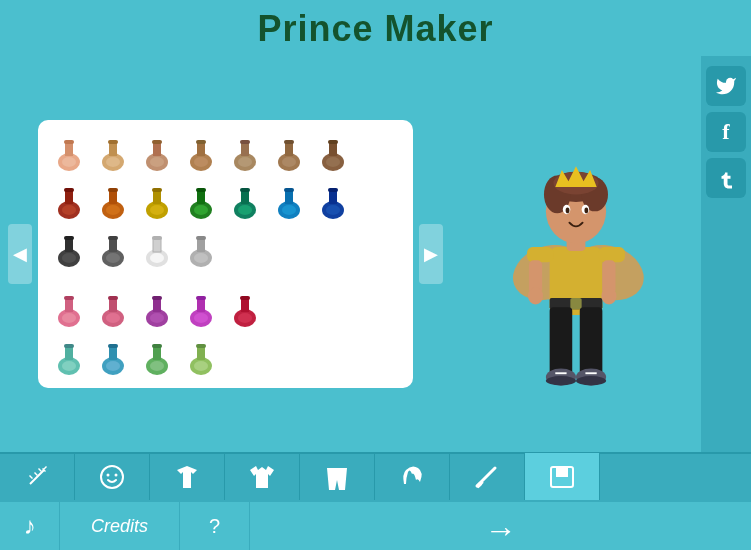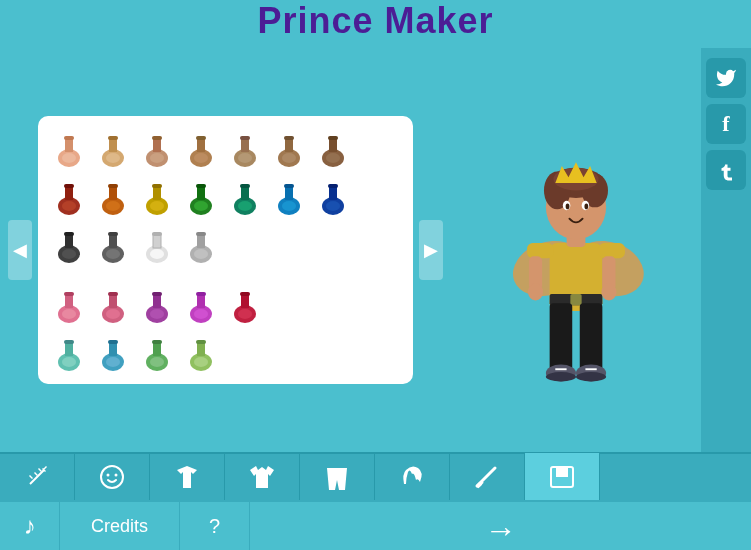--- a/index.html
+++ b/index.html
@@ -9,22 +9,22 @@
       overflow: hidden;
       font-family: 'Arial Rounded MT Bold', Arial, sans-serif;
       background: #4bbfce;
       display: flex;
       flex-direction: column;
     }
 
     
     .header {
       text-align: center;
-      padding: 0 0 6px;
-      color: #4c1d95;
+      padding: 8px 0 6px;
+      color: #14532d;
       font-size: 36px;
       font-weight: bold;
       letter-spacing: 1px;
       flex-shrink: 0;
     }
 
     
     .main-area {
       display: flex;
       flex: 1;
@@ -182,20 +182,21 @@
     .footer-music {
       width: 60px;
       font-size: 24px;
       border-right: 1px solid #3aacbd;
     }
 
     .footer-credits {
       width: 120px;
       font-size: 18px;
       border-right: 1px solid #3aacbd;
+      font-style: italic;
     }
 
     .footer-reset {
       width: 100px;
       font-size: 18px;
       border-right: 1px solid #3aacbd;
     }
 
     .footer-question {
       width: 70px;

